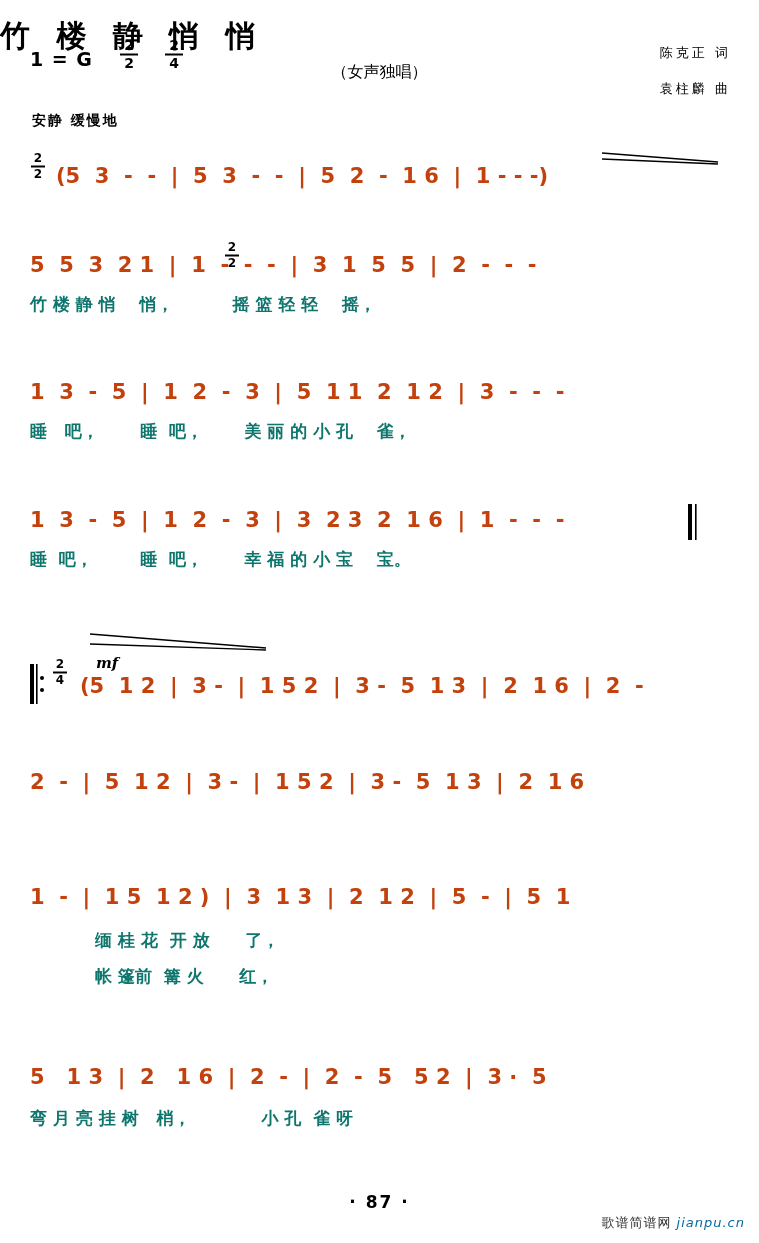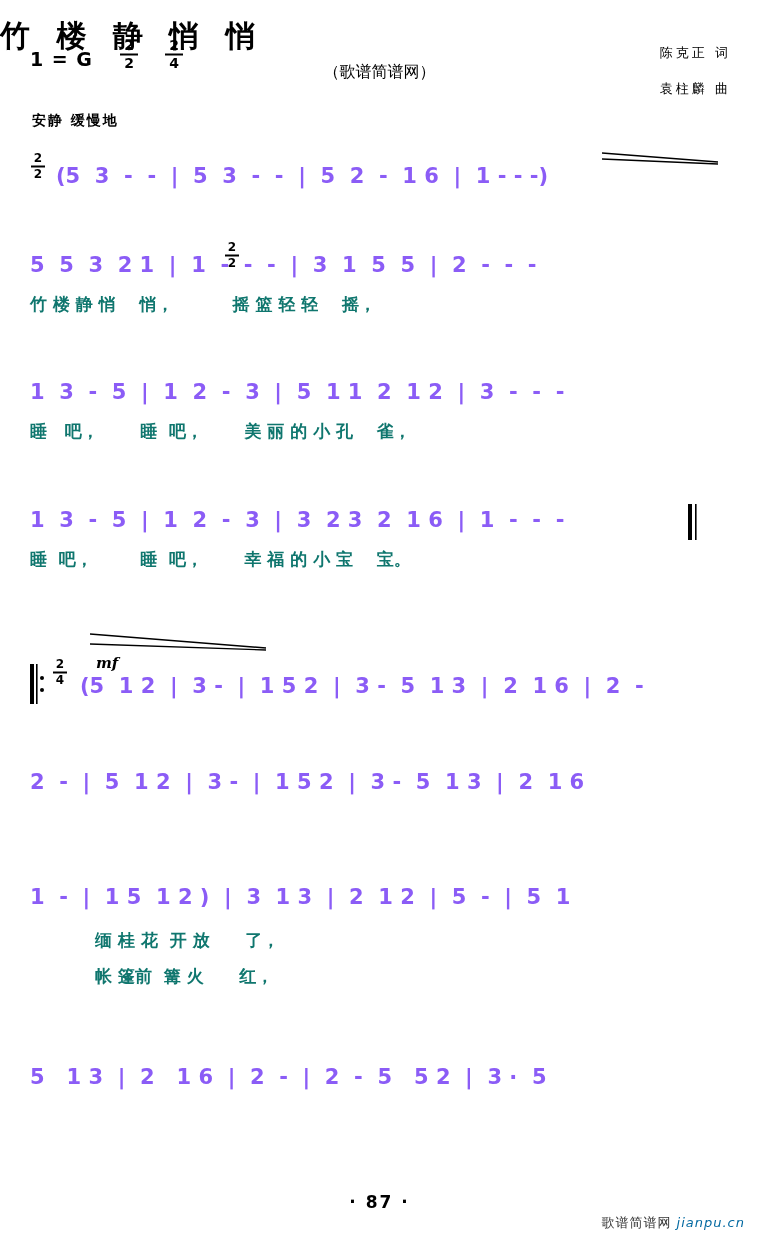--- a/index.html
+++ b/index.html
@@ -88,21 +88,21 @@
     font-family: "DejaVu Sans", sans-serif;
   }
   .notes {
     position: absolute;
     left: 30px;
     top: 0;
     white-space: pre;
     font-size: 21px;
     font-weight: bold;
     letter-spacing: 0px;
-    color: #8b5cf6;
+    color: #c2410c;
   }
   .lyrics {
     position: absolute;
     left: 30px;
     white-space: pre;
     font-size: 17px;
     font-weight: bold;
     letter-spacing: 0px;
     color: #0f766e;
   }
@@ -147,21 +147,21 @@
   }
   .site .cn { color: #333; }
   .site .en { color: #0369a1; font-style: italic; }
 </style>
 </head>
 <body>
 
 <div id="sheet">
 
   <div class="title">竹 楼 静 悄 悄</div>
-  <div class="subtitle">（歌谱简谱网）</div>
+  <div class="subtitle">（女声独唱）</div>
 
   <div class="key-sig">1 = G</div>
 
   <div class="meter-stack meter1">
     <span class="num">2</span>
     <svg width="22" height="3" style="display:block">
         <line x1="2" y1="1.5" x2="20" y2="1.5" stroke="#000" stroke-width="2"></line>
       </svg>
     <span class="den">2</span>
   </div>
@@ -255,20 +255,21 @@
   </div>
 
   <div class="sysrow" style="top:875px; height:120px;">
     <div class="notes" style="left:30px; top:10px;">1  -  |  1 5  1 2 )  |  3  1 3  |  2  1 2  |  5  -  |  5  1</div>
     <div class="lyrics" style="left:30px; top:90px;">           帐 篷前  篝 火      红，</div>
     <div class="lyrics" style="left:30px; top:54px;">           缅 桂 花  开 放      了，</div>
   </div>
 
   <div class="sysrow" style="top:1055px; height:130px;">
     <div class="notes" style="left:30px; top:10px;">5   1 3  |  2   1 6  |  2  -  |  2  -  5   5 2  |  3 ·  5</div>
+    <div class="lyrics" style="left:30px; top:52px;">弯 月 亮 挂 树   梢，            小 孔  雀 呀</div>
   </div>
 
   <div class="pageno">· 87 ·</div>
   <div class="site">
     <span class="cn">歌谱简谱网</span>
     <span class="en">jianpu.cn</span>
   </div>
 
 </div>
 

